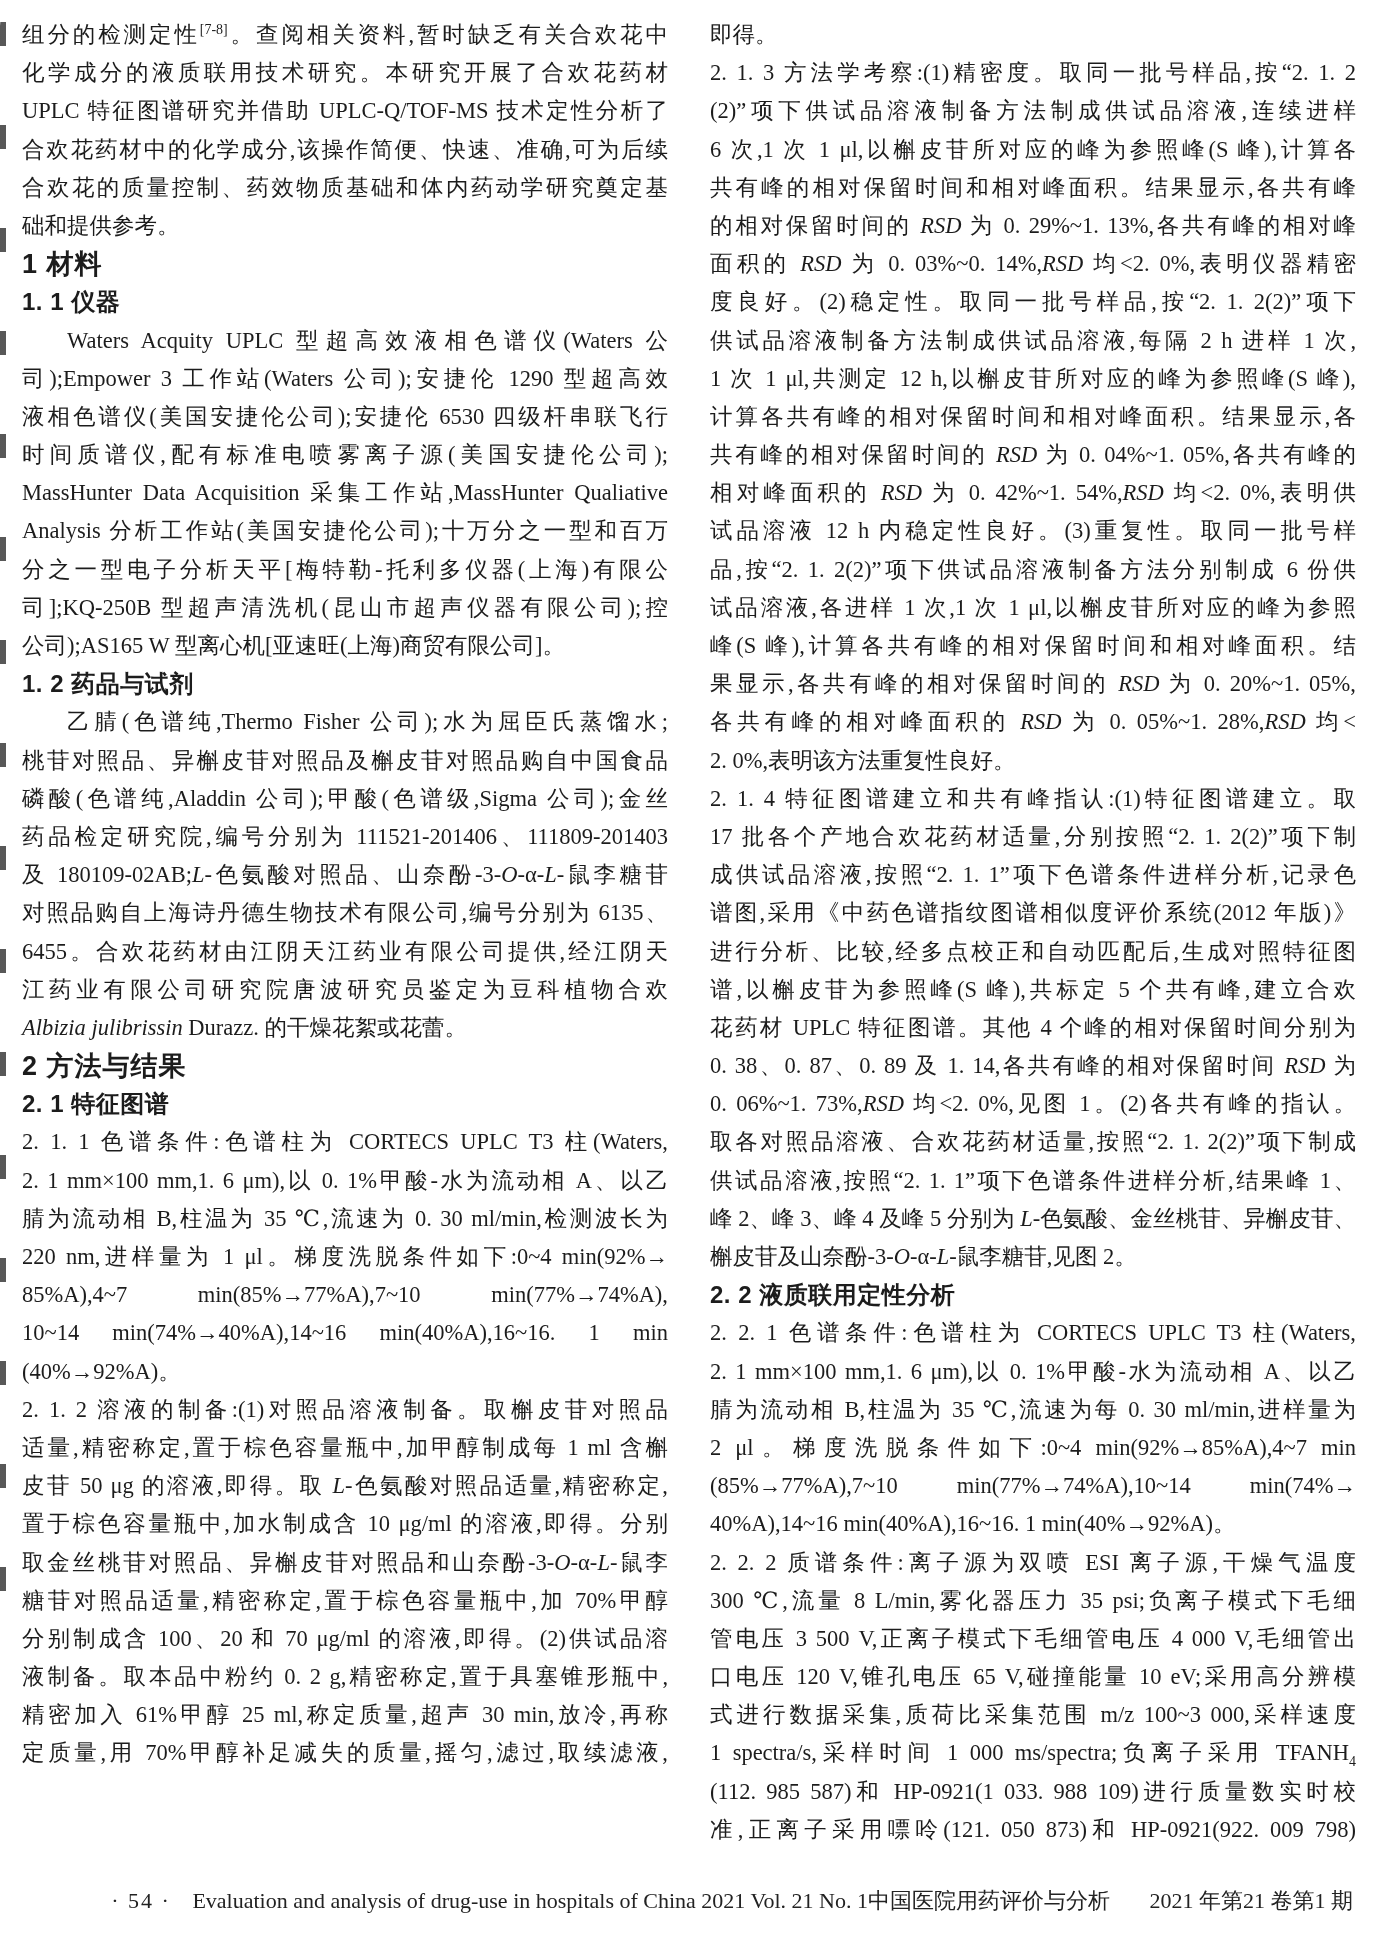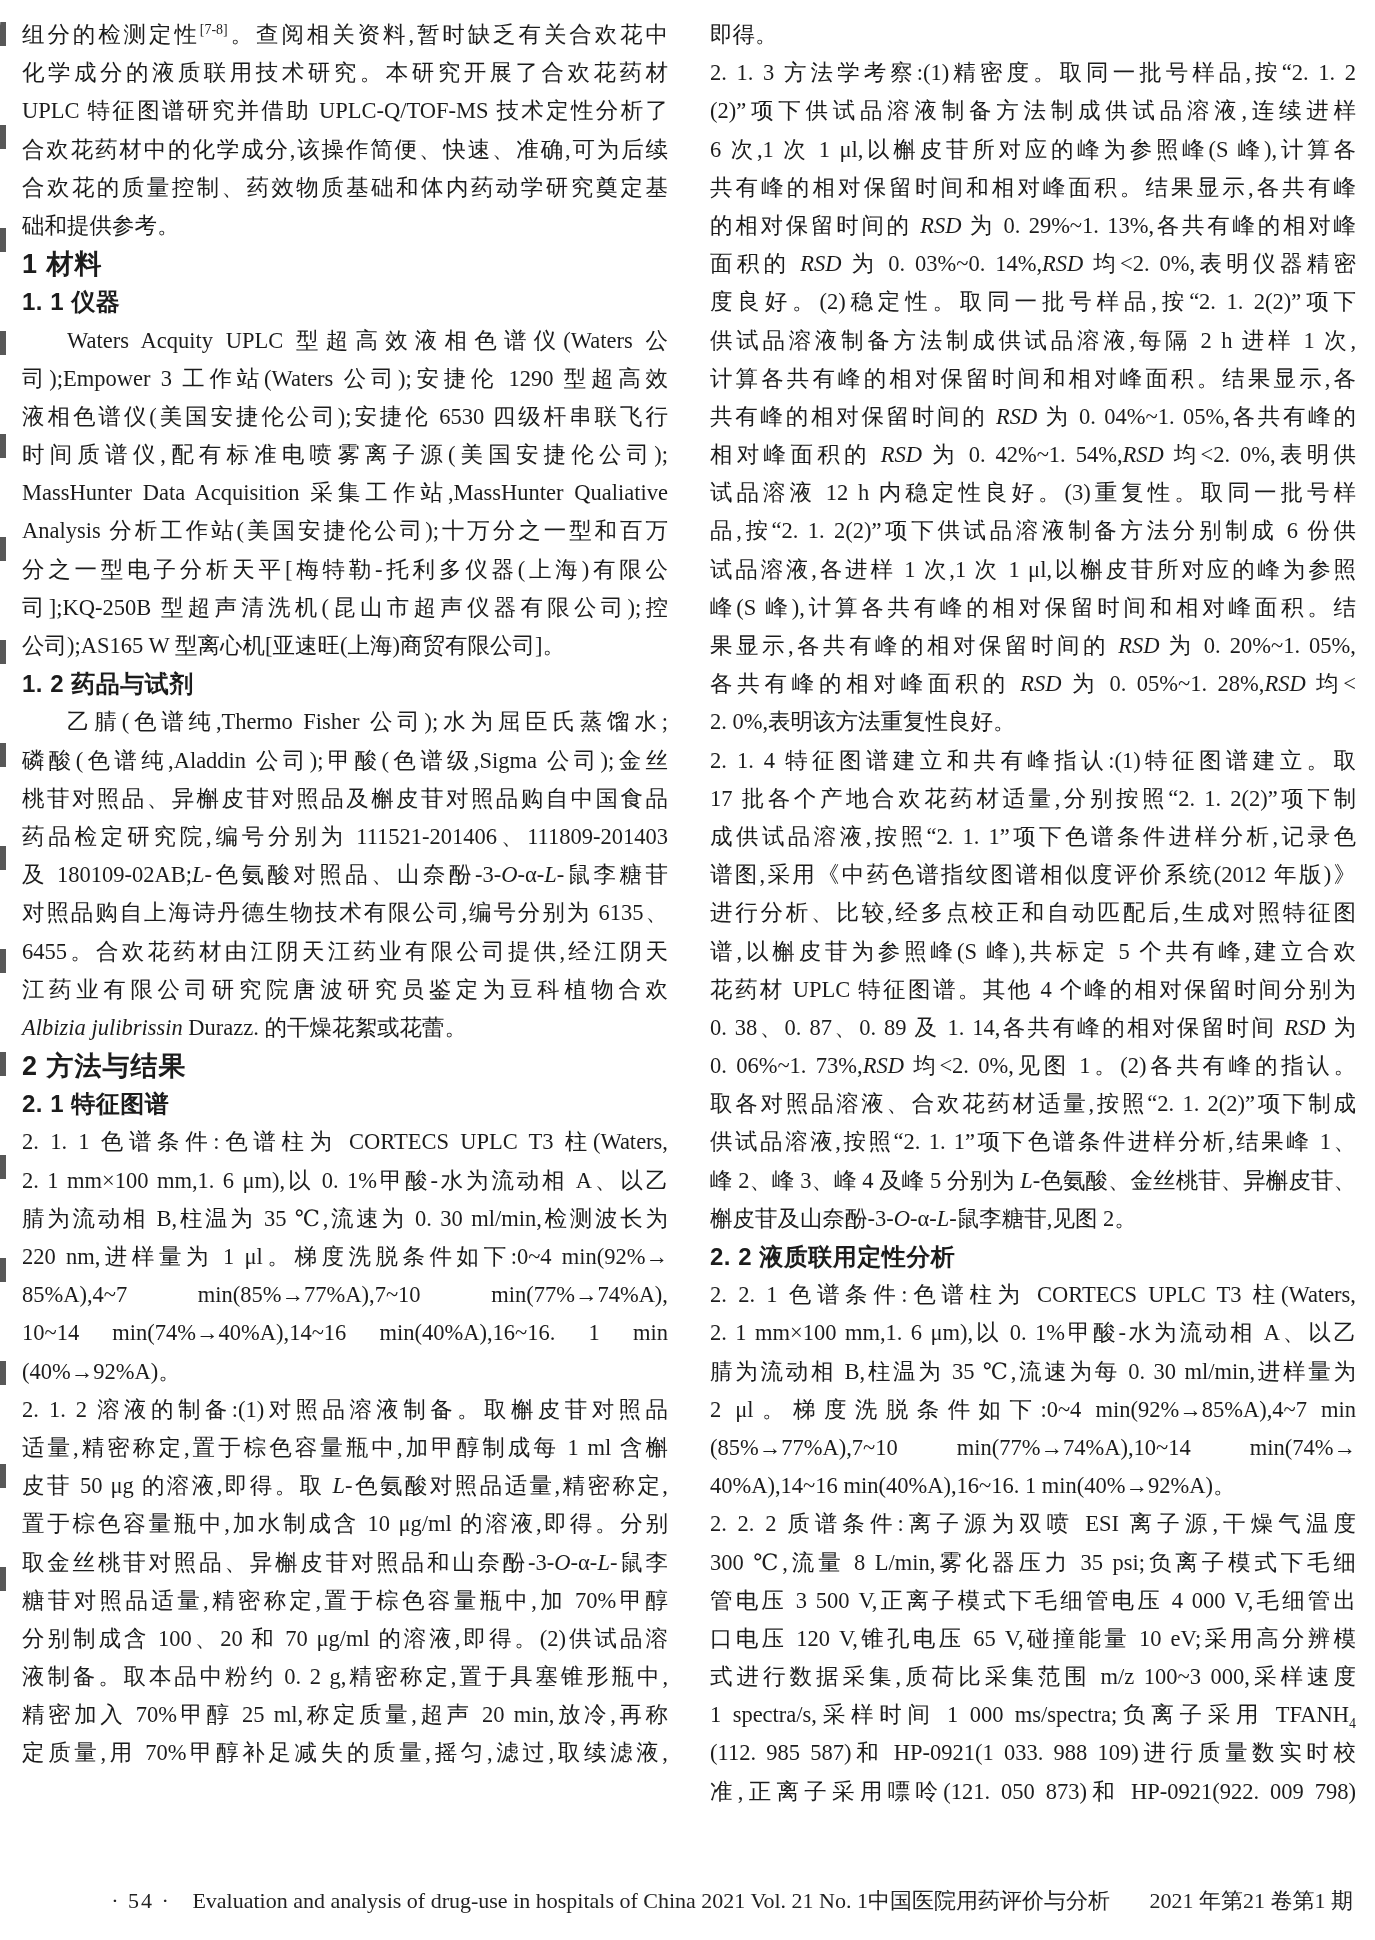--- a/index.html
+++ b/index.html
@@ -64,22 +64,22 @@
         <div class="line">司);Empower 3 工作站(Waters 公司);安捷伦 1290 型超高效</div>
         <div class="line">液相色谱仪(美国安捷伦公司);安捷伦 6530 四级杆串联飞行</div>
         <div class="line">时间质谱仪,配有标准电喷雾离子源(美国安捷伦公司);</div>
         <div class="line">MassHunter Data Acquisition 采集工作站,MassHunter Qualiative</div>
         <div class="line">Analysis 分析工作站(美国安捷伦公司);十万分之一型和百万</div>
         <div class="line">分之一型电子分析天平[梅特勒-托利多仪器(上海)有限公</div>
         <div class="line">司];KQ-250B 型超声清洗机(昆山市超声仪器有限公司);控</div>
         <div class="line end">公司);AS165 W 型离心机[亚速旺(上海)商贸有限公司]。</div>
         <div class="line h2">1. 2  药品与试剂</div>
         <div class="line indent">乙腈(色谱纯,Thermo Fisher 公司);水为屈臣氏蒸馏水;</div>
+        <div class="line">桃苷对照品、异槲皮苷对照品及槲皮苷对照品购自中国食品</div>
         <div class="line">磷酸(色谱纯,Aladdin 公司);甲酸(色谱级,Sigma 公司);金丝</div>
-        <div class="line">桃苷对照品、异槲皮苷对照品及槲皮苷对照品购自中国食品</div>
         <div class="line">药品检定研究院,编号分别为 111521-201406、111809-201403</div>
         <div class="line">及 180109-02AB;<i>L</i>-色氨酸对照品、山奈酚-3-<i>O</i>-α-<i>L</i>-鼠李糖苷</div>
         <div class="line">对照品购自上海诗丹德生物技术有限公司,编号分别为 6135、</div>
         <div class="line">6455。合欢花药材由江阴天江药业有限公司提供,经江阴天</div>
         <div class="line">江药业有限公司研究院唐波研究员鉴定为豆科植物合欢</div>
         <div class="line end"><i>Albizia julibrissin</i> Durazz. 的干燥花絮或花蕾。</div>
         <div class="line h1">2  方法与结果</div>
         <div class="line h2">2. 1  特征图谱</div>
         <div class="line">2. 1. 1  色谱条件:色谱柱为 CORTECS UPLC T3 柱(Waters,</div>
         <div class="line">2. 1 mm×100 mm,1. 6 μm),以 0. 1%甲酸-水为流动相 A、以乙</div>
@@ -89,33 +89,34 @@
         <div class="line">10~14 min(74%→40%A),14~16 min(40%A),16~16. 1 min</div>
         <div class="line end">(40%→92%A)。</div>
         <div class="line">2. 1. 2  溶液的制备:(1)对照品溶液制备。取槲皮苷对照品</div>
         <div class="line">适量,精密称定,置于棕色容量瓶中,加甲醇制成每 1 ml 含槲</div>
         <div class="line">皮苷 50 μg 的溶液,即得。取 <i>L</i>-色氨酸对照品适量,精密称定,</div>
         <div class="line">置于棕色容量瓶中,加水制成含 10 μg/ml 的溶液,即得。分别</div>
         <div class="line">取金丝桃苷对照品、异槲皮苷对照品和山奈酚-3-<i>O</i>-α-<i>L</i>-鼠李</div>
         <div class="line">糖苷对照品适量,精密称定,置于棕色容量瓶中,加 70%甲醇</div>
         <div class="line">分别制成含 100、20 和 70 μg/ml 的溶液,即得。(2)供试品溶</div>
         <div class="line">液制备。取本品中粉约 0. 2 g,精密称定,置于具塞锥形瓶中,</div>
-        <div class="line">精密加入 70%甲醇 25 ml,称定质量,超声 20 min,放冷,再称</div>
+        <div class="line">精密加入 61%甲醇 25 ml,称定质量,超声 30 min,放冷,再称</div>
         <div class="line">定质量,用 70%甲醇补足减失的质量,摇匀,滤过,取续滤液,</div>
       </div>
     <div class="col" id="col-right">
         <div class="line end">即得。</div>
         <div class="line">2. 1. 3  方法学考察:(1)精密度。取同一批号样品,按“2. 1. 2</div>
         <div class="line">(2)”项下供试品溶液制备方法制成供试品溶液,连续进样</div>
         <div class="line">6 次,1 次 1 μl,以槲皮苷所对应的峰为参照峰(S 峰),计算各</div>
         <div class="line">共有峰的相对保留时间和相对峰面积。结果显示,各共有峰</div>
         <div class="line">的相对保留时间的 <i>RSD</i> 为 0. 29%~1. 13%,各共有峰的相对峰</div>
         <div class="line">面积的 <i>RSD</i> 为 0. 03%~0. 14%,<i>RSD</i> 均&lt;2. 0%,表明仪器精密</div>
         <div class="line">度良好。(2)稳定性。取同一批号样品,按“2. 1. 2(2)”项下</div>
         <div class="line">供试品溶液制备方法制成供试品溶液,每隔 2 h 进样 1 次,</div>
+        <div class="line">1 次 1 μl,共测定 12 h,以槲皮苷所对应的峰为参照峰(S 峰),</div>
         <div class="line">计算各共有峰的相对保留时间和相对峰面积。结果显示,各</div>
         <div class="line">共有峰的相对保留时间的 <i>RSD</i> 为 0. 04%~1. 05%,各共有峰的</div>
         <div class="line">相对峰面积的 <i>RSD</i> 为 0. 42%~1. 54%,<i>RSD</i> 均&lt;2. 0%,表明供</div>
         <div class="line">试品溶液 12 h 内稳定性良好。(3)重复性。取同一批号样</div>
         <div class="line">品,按“2. 1. 2(2)”项下供试品溶液制备方法分别制成 6 份供</div>
         <div class="line">试品溶液,各进样 1 次,1 次 1 μl,以槲皮苷所对应的峰为参照</div>
         <div class="line">峰(S 峰),计算各共有峰的相对保留时间和相对峰面积。结</div>
         <div class="line">果显示,各共有峰的相对保留时间的 <i>RSD</i> 为 0. 20%~1. 05%,</div>
         <div class="line">各共有峰的相对峰面积的 <i>RSD</i> 为 0. 05%~1. 28%,<i>RSD</i> 均&lt;</div>
         <div class="line end">2. 0%,表明该方法重复性良好。</div>

